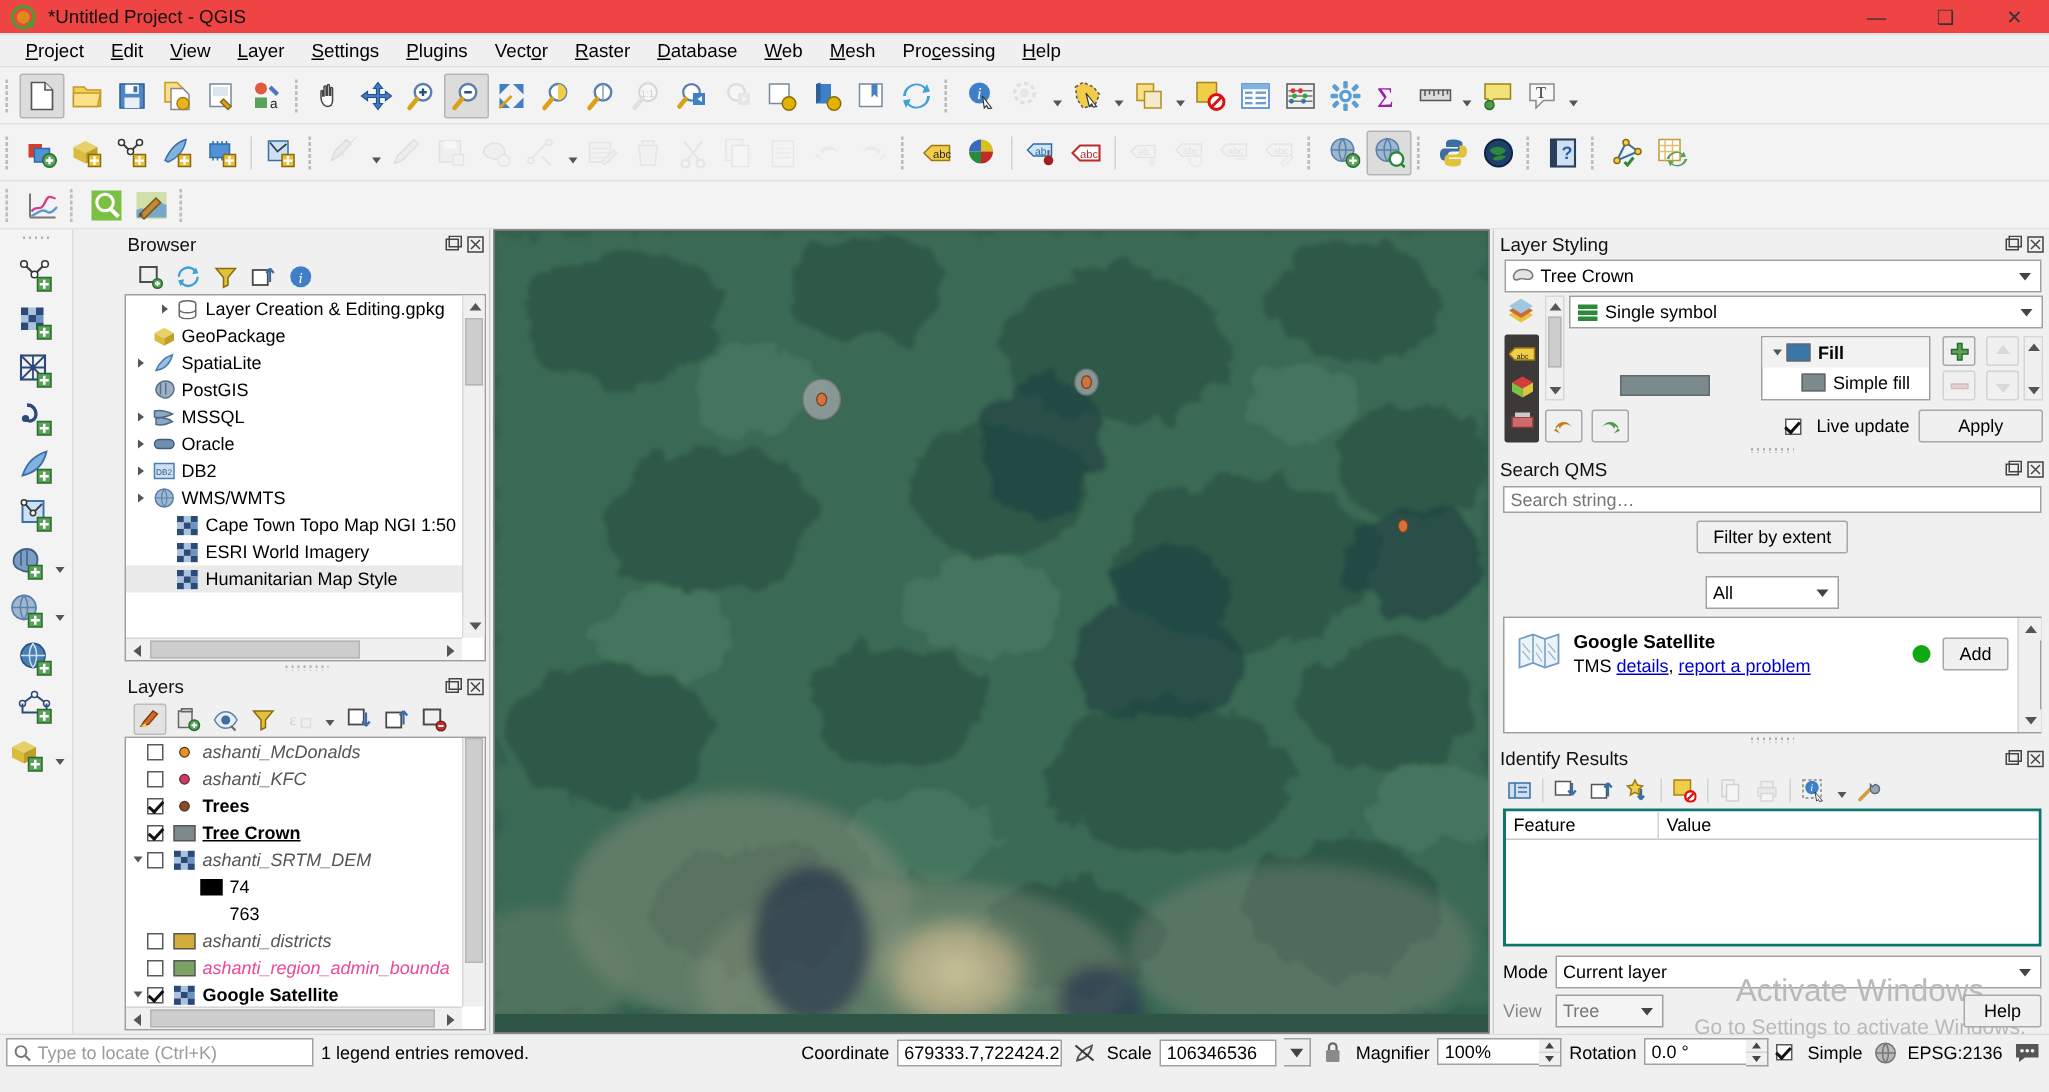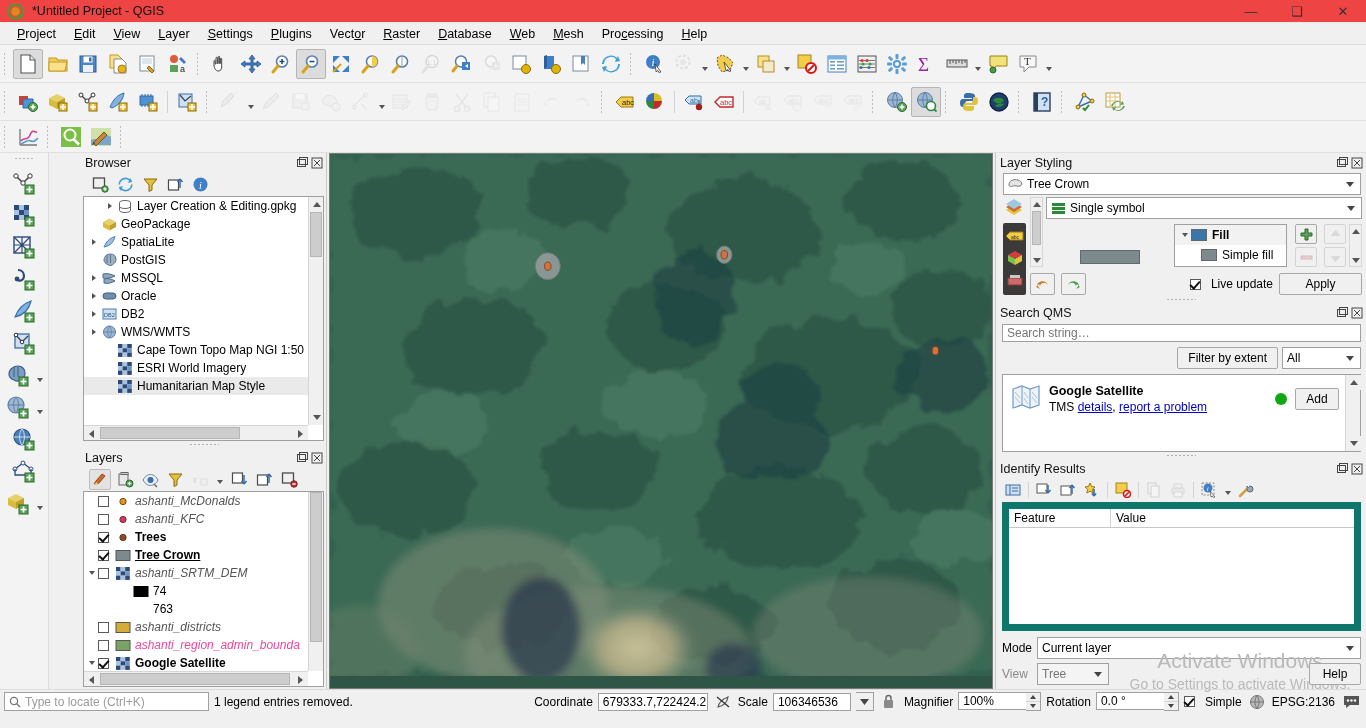--- a/index.html
+++ b/index.html
@@ -133,21 +133,21 @@
   .ls-sidebar { width:25px; display:flex; flex-direction:column; align-items:center; gap:3px; }
   .ls-sidebar .sicon { width:23px;height:23px; display:flex;align-items:center;justify-content:center;}
   .symlistbox { border:1px solid #9f9f9f; background:#fff; }
   .sym-row { display:flex; align-items:center; height:20px; padding-left:3px; font-size:12px; }
   .sym-row.sel { background:#f2f2f2; }
   .sqbtn { width:22px;height:20px;border:1px solid #a8a8a8;background:#f0f0f0;border-radius:2px;
            display:flex;align-items:center;justify-content:center;}
   .sqbtn.dis { opacity:.4; }
 
   
-  .tbl { border:7px solid #0f766e; background:#fff; }
+  .tbl { border:2px solid #0f766e; background:#fff; }
   .tbl-head { display:flex; height:19px; background:#fff; border-bottom:1px solid #c8c8c8; }
   .tbl-head div { font-size:12px; padding:2px 0 0 5px; border-right:1px solid #d2d2d2; }
 
   
   #status { height:24px; background:#f0f0f0; border-top:1px solid #dcdcdc;
             display:flex; align-items:center; padding:0 4px; gap:5px; font-size:12px; }
   #status .locate { width:205px; height:19px; background:#fff; border:1px solid #a0a0a0;
                     display:flex; align-items:center; padding-left:4px; gap:4px; }
   .spin { width:15px; height:19px; display:flex; flex-direction:column; border:1px solid #a0a0a0;
           border-left:0; background:#f0f0f0; }
@@ -1582,23 +1582,23 @@
           <div class="ptb">
             <svg width="12" height="12" viewBox="0 0 12 12">
                 <rect x="1" y="1" width="10" height="10" fill="none" stroke="#444"></rect>
                 <path d="M3 3l6 6M9 3l-6 6" stroke="#444"></path>
               </svg>
             </div>
         </div>
       </div>
       <div style="margin:2px 5px 0 6px;">
         <input class="field" style="width: 100%;" placeholder="Search string…">
-        <div style="display:flex;justify-content:flex-end;align-items:center;gap:4px;margin-top:5px;">
+        <div style="display:flex;justify-content:flex-end;align-items:center;gap:15px;margin-top:5px;flex-direction:column;">
           <div class="btn">Filter by extent</div>
-          <div class="combo" style="width:79px;">
+          <div class="combo" style="width:89px;">
             <span>All</span>
             <span class="cb-arrow"></span>
           </div>
         </div>
         <div style="border:1px solid #9f9f9f;background:#fff;height:78px;margin-top:5px;position:relative;">
           <div id="qms-results" style="position:absolute;inset:0 15px 0 0;">
               <div style="display: flex; align-items: center; padding: 8px 6px 0px 8px; gap: 8px;">
                 <span><svg width="30" height="28" viewBox="0 0 30 28">
                     <path d="M2 6l9-3 8 3 9-3v19l-9 3-8-3-9 3z" fill="#eef3f8" stroke="#6f9cc8" stroke-width="1.2"></path>
                     <path d="M11 3v19M19 6v19" stroke="#6f9cc8"></path>

